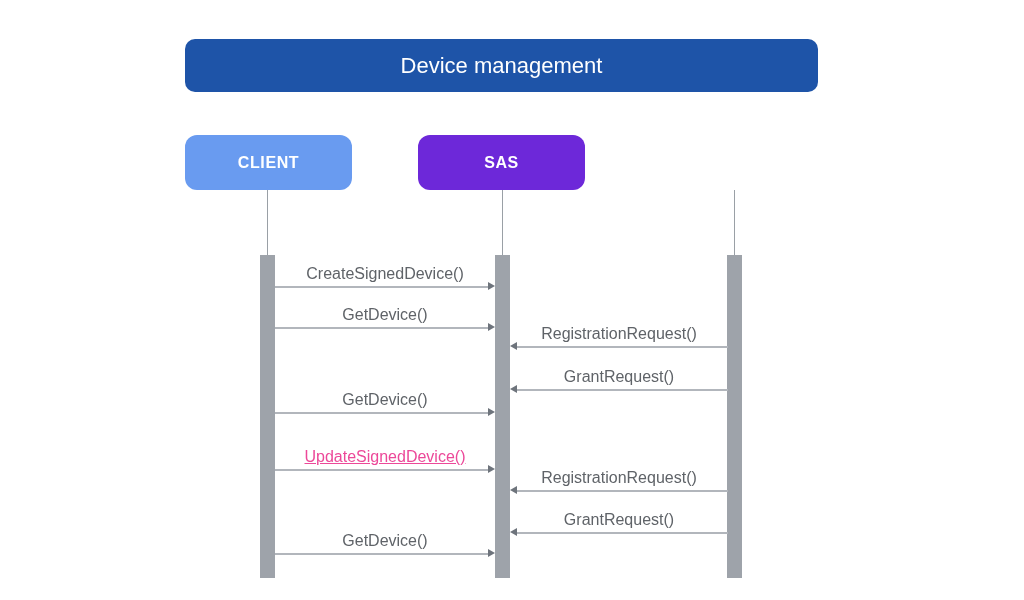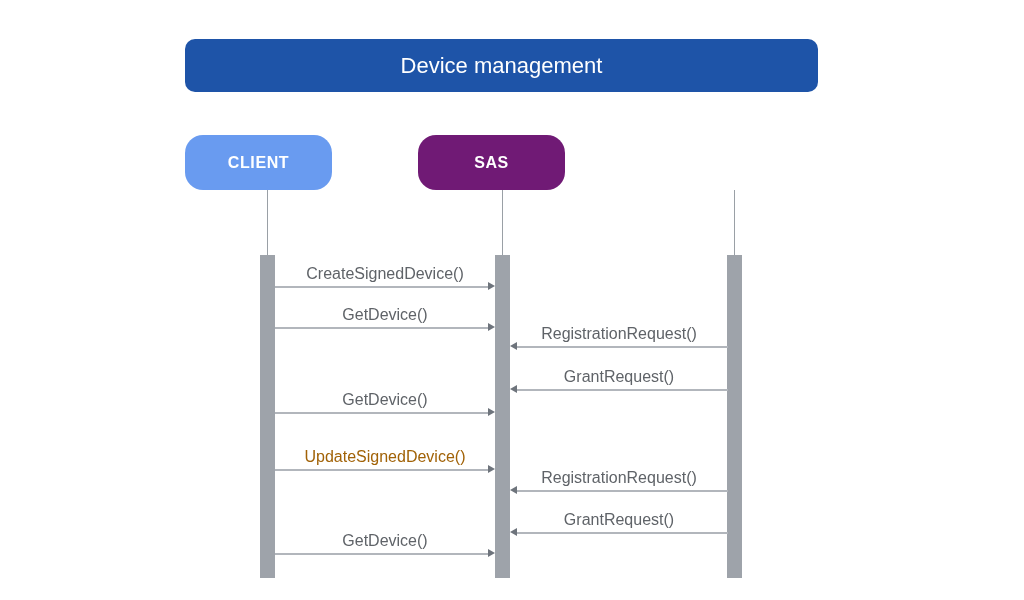--- a/index.html
+++ b/index.html
@@ -17,22 +17,22 @@
     left: 185px; top: 25px;
     width: 633px; height: 53px;
     border-radius: 10px;
     color: #ffffff;
     font-size: 22px;
     display: flex; align-items: center; justify-content: center;
   }
   .actor {
     position: absolute;
     top: 121px;
-    width: 147px; height: 55px;
-    border-radius: 18px;
+    width: 167px; height: 55px;
+    border-radius: 12px;
     color: #ffffff;
     font-weight: bold;
     font-size: 16px;
     letter-spacing: 0.6px;
     display: flex; align-items: center; justify-content: center;
   }
   .actor-client { left: 185px; }
   .actor-sas    { left: 418px; }
   .actor-cbsd   { left: 651px; }
   .lifeline {
@@ -71,21 +71,21 @@
 </style>
 </head>
 <body>
 
 <div class="canvas">
 
   <div class="title-bar" style="background: rgb(30, 84, 168);">Device management</div>
 
   <div class="actor actor-client" style="background: rgb(105, 155, 240);">CLIENT</div>
 
-  <div class="actor actor-sas" style="background: #701a75; text-align: right;">SAS</div>
+  <div class="actor actor-sas" style="background: #6d28d9; text-align: right;">SAS</div>
 
 
   <div class="lifeline lifeline-client" style="background: rgb(154, 160, 166);"></div>
   <div class="lifeline lifeline-sas" style="background: rgb(154, 160, 166);"></div>
   <div class="lifeline lifeline-cbsd" style="background: rgb(154, 160, 166);"></div>
 
   <div class="activation-bar bar-client" style="background: rgb(158, 163, 170);"></div>
   <div class="activation-bar bar-sas" style="background: rgb(158, 163, 170);"></div>
   <div class="activation-bar bar-cbsd" style="background: rgb(158, 163, 170);"></div>
 
@@ -109,21 +109,21 @@
         <div class="msg-label" style="color: rgb(95, 99, 104);">GrantRequest()</div>
         <div class="msg-line" style="background: rgb(178, 182, 188); left: 6px; width: 212px;"></div>
         <div class="msg-head" style="left: 0px; border-right: 7px solid rgb(110, 116, 124);"></div>
       </div>
       <div class="message" style="left: 275px; width: 220px; top: 399px;">
         <div class="msg-label" style="color: rgb(95, 99, 104);">GetDevice()</div>
         <div class="msg-line" style="background: rgb(178, 182, 188); left: 0px; width: 214px;"></div>
         <div class="msg-head" style="right: 0px; border-left: 7px solid rgb(110, 116, 124);"></div>
       </div>
       <div class="message" style="left: 275px; width: 220px; top: 456px;">
-        <div class="msg-label" style="color: #a16207;">UpdateSignedDevice()</div>
+        <div class="msg-label" style="color: #ec4899; text-decoration: underline;">UpdateSignedDevice()</div>
         <div class="msg-line" style="background: rgb(178, 182, 188); left: 0px; width: 214px;"></div>
         <div class="msg-head" style="right: 0px; border-left: 7px solid rgb(110, 116, 124);"></div>
       </div>
       <div class="message" style="left: 510px; width: 218px; top: 477px;">
         <div class="msg-label" style="color: rgb(95, 99, 104);">RegistrationRequest()</div>
         <div class="msg-line" style="background: rgb(178, 182, 188); left: 6px; width: 212px;"></div>
         <div class="msg-head" style="left: 0px; border-right: 7px solid rgb(110, 116, 124);"></div>
       </div>
       <div class="message" style="left: 510px; width: 218px; top: 519px;">
         <div class="msg-label" style="color: rgb(95, 99, 104);">GrantRequest()</div>

